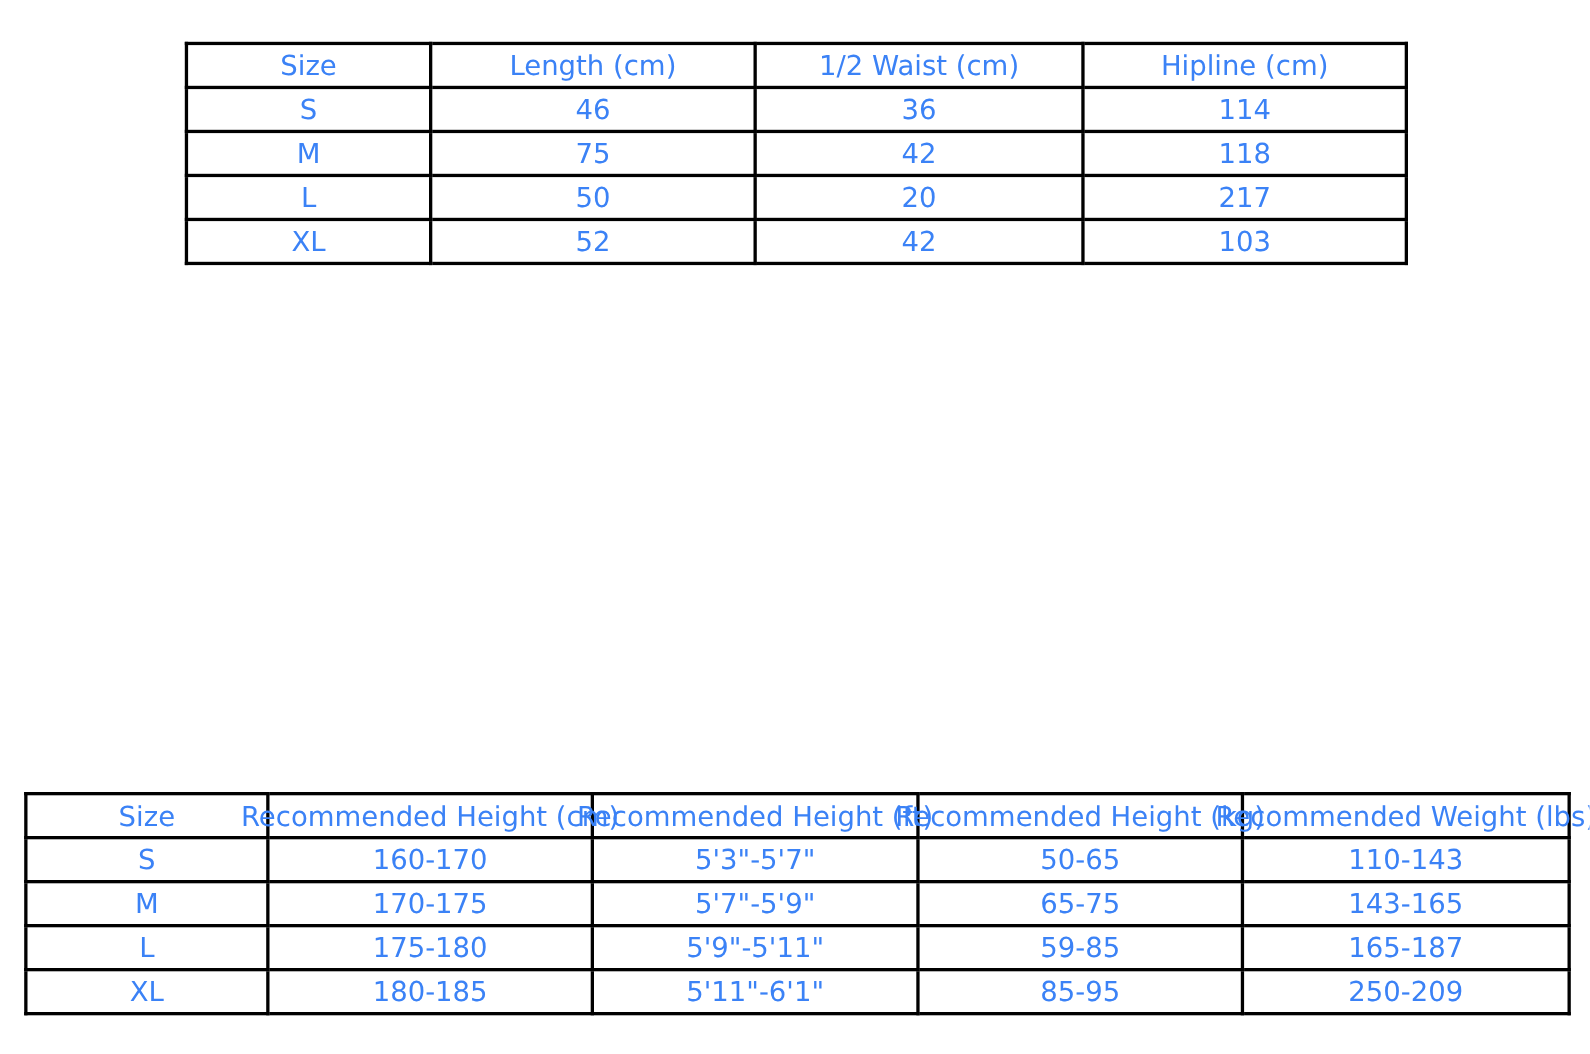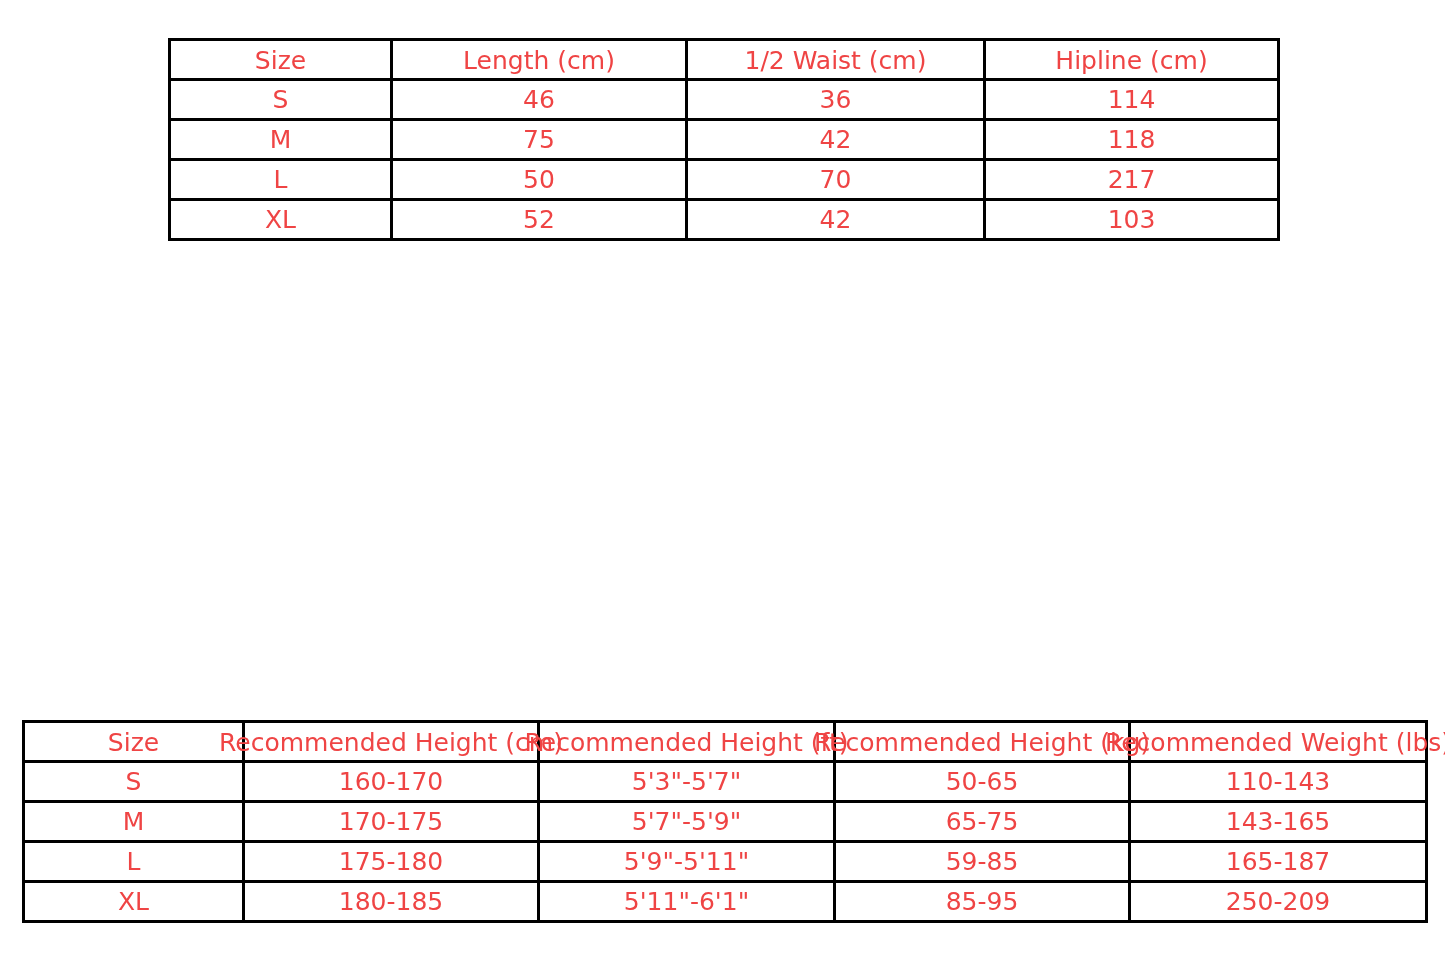--- a/index.html
+++ b/index.html
@@ -11,21 +11,21 @@
     height: 958px;
     position: relative;
     overflow: hidden;
     background: #ffffff;
     font-family: "DejaVu Sans", "Liberation Sans", sans-serif;
   }
   table.size-table {
     position: absolute;
     border-collapse: collapse;
     table-layout: fixed;
-    color: #ef4444;
+    color: #3b82f6;
     font-size: 25px;
     line-height: 1;
     border-radius: 19px;
   }
   table.size-table th,
   table.size-table td {
     border: 3px solid #000000;
     padding: 0;
     height: 37px;
     text-align: center;
@@ -89,21 +89,21 @@
     </tr>
     <tr>
       <td>M</td>
       <td>75</td>
       <td>42</td>
       <td>118</td>
     </tr>
     <tr>
       <td>L</td>
       <td>50</td>
-      <td>70</td>
+      <td>20</td>
       <td>217</td>
     </tr>
     <tr>
       <td>XL</td>
       <td>52</td>
       <td>42</td>
       <td>103</td>
     </tr>
   </tbody>
 </table>

